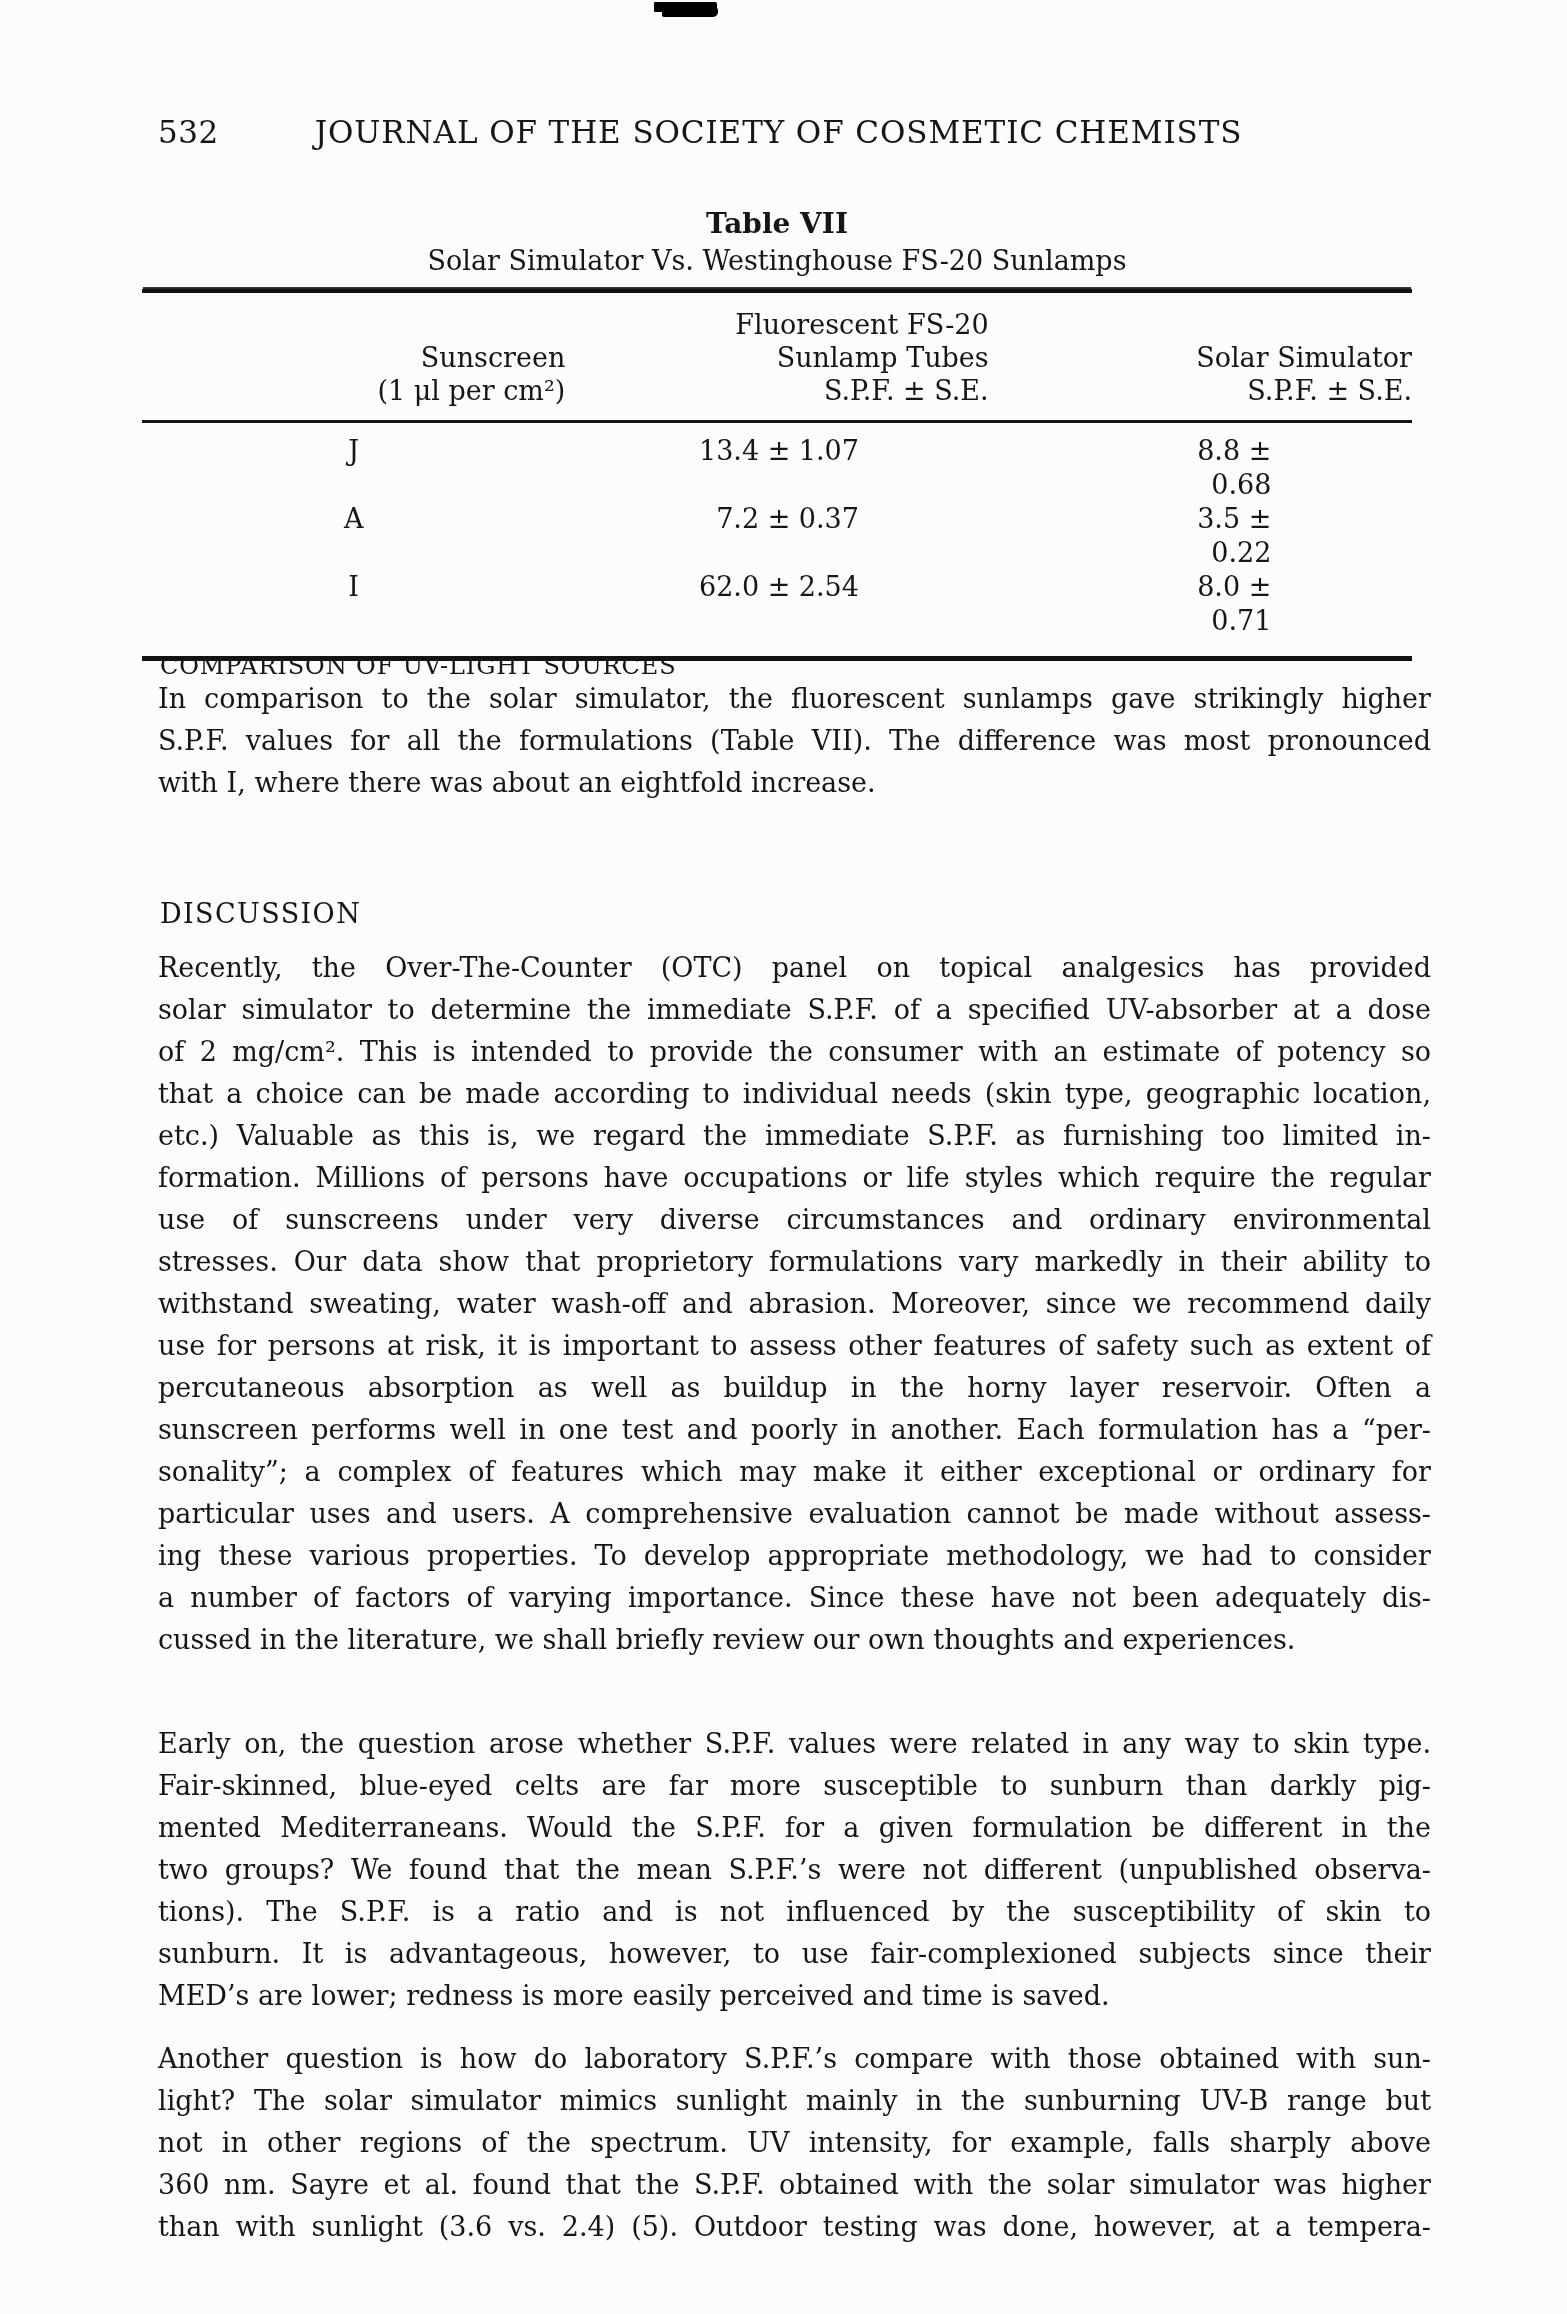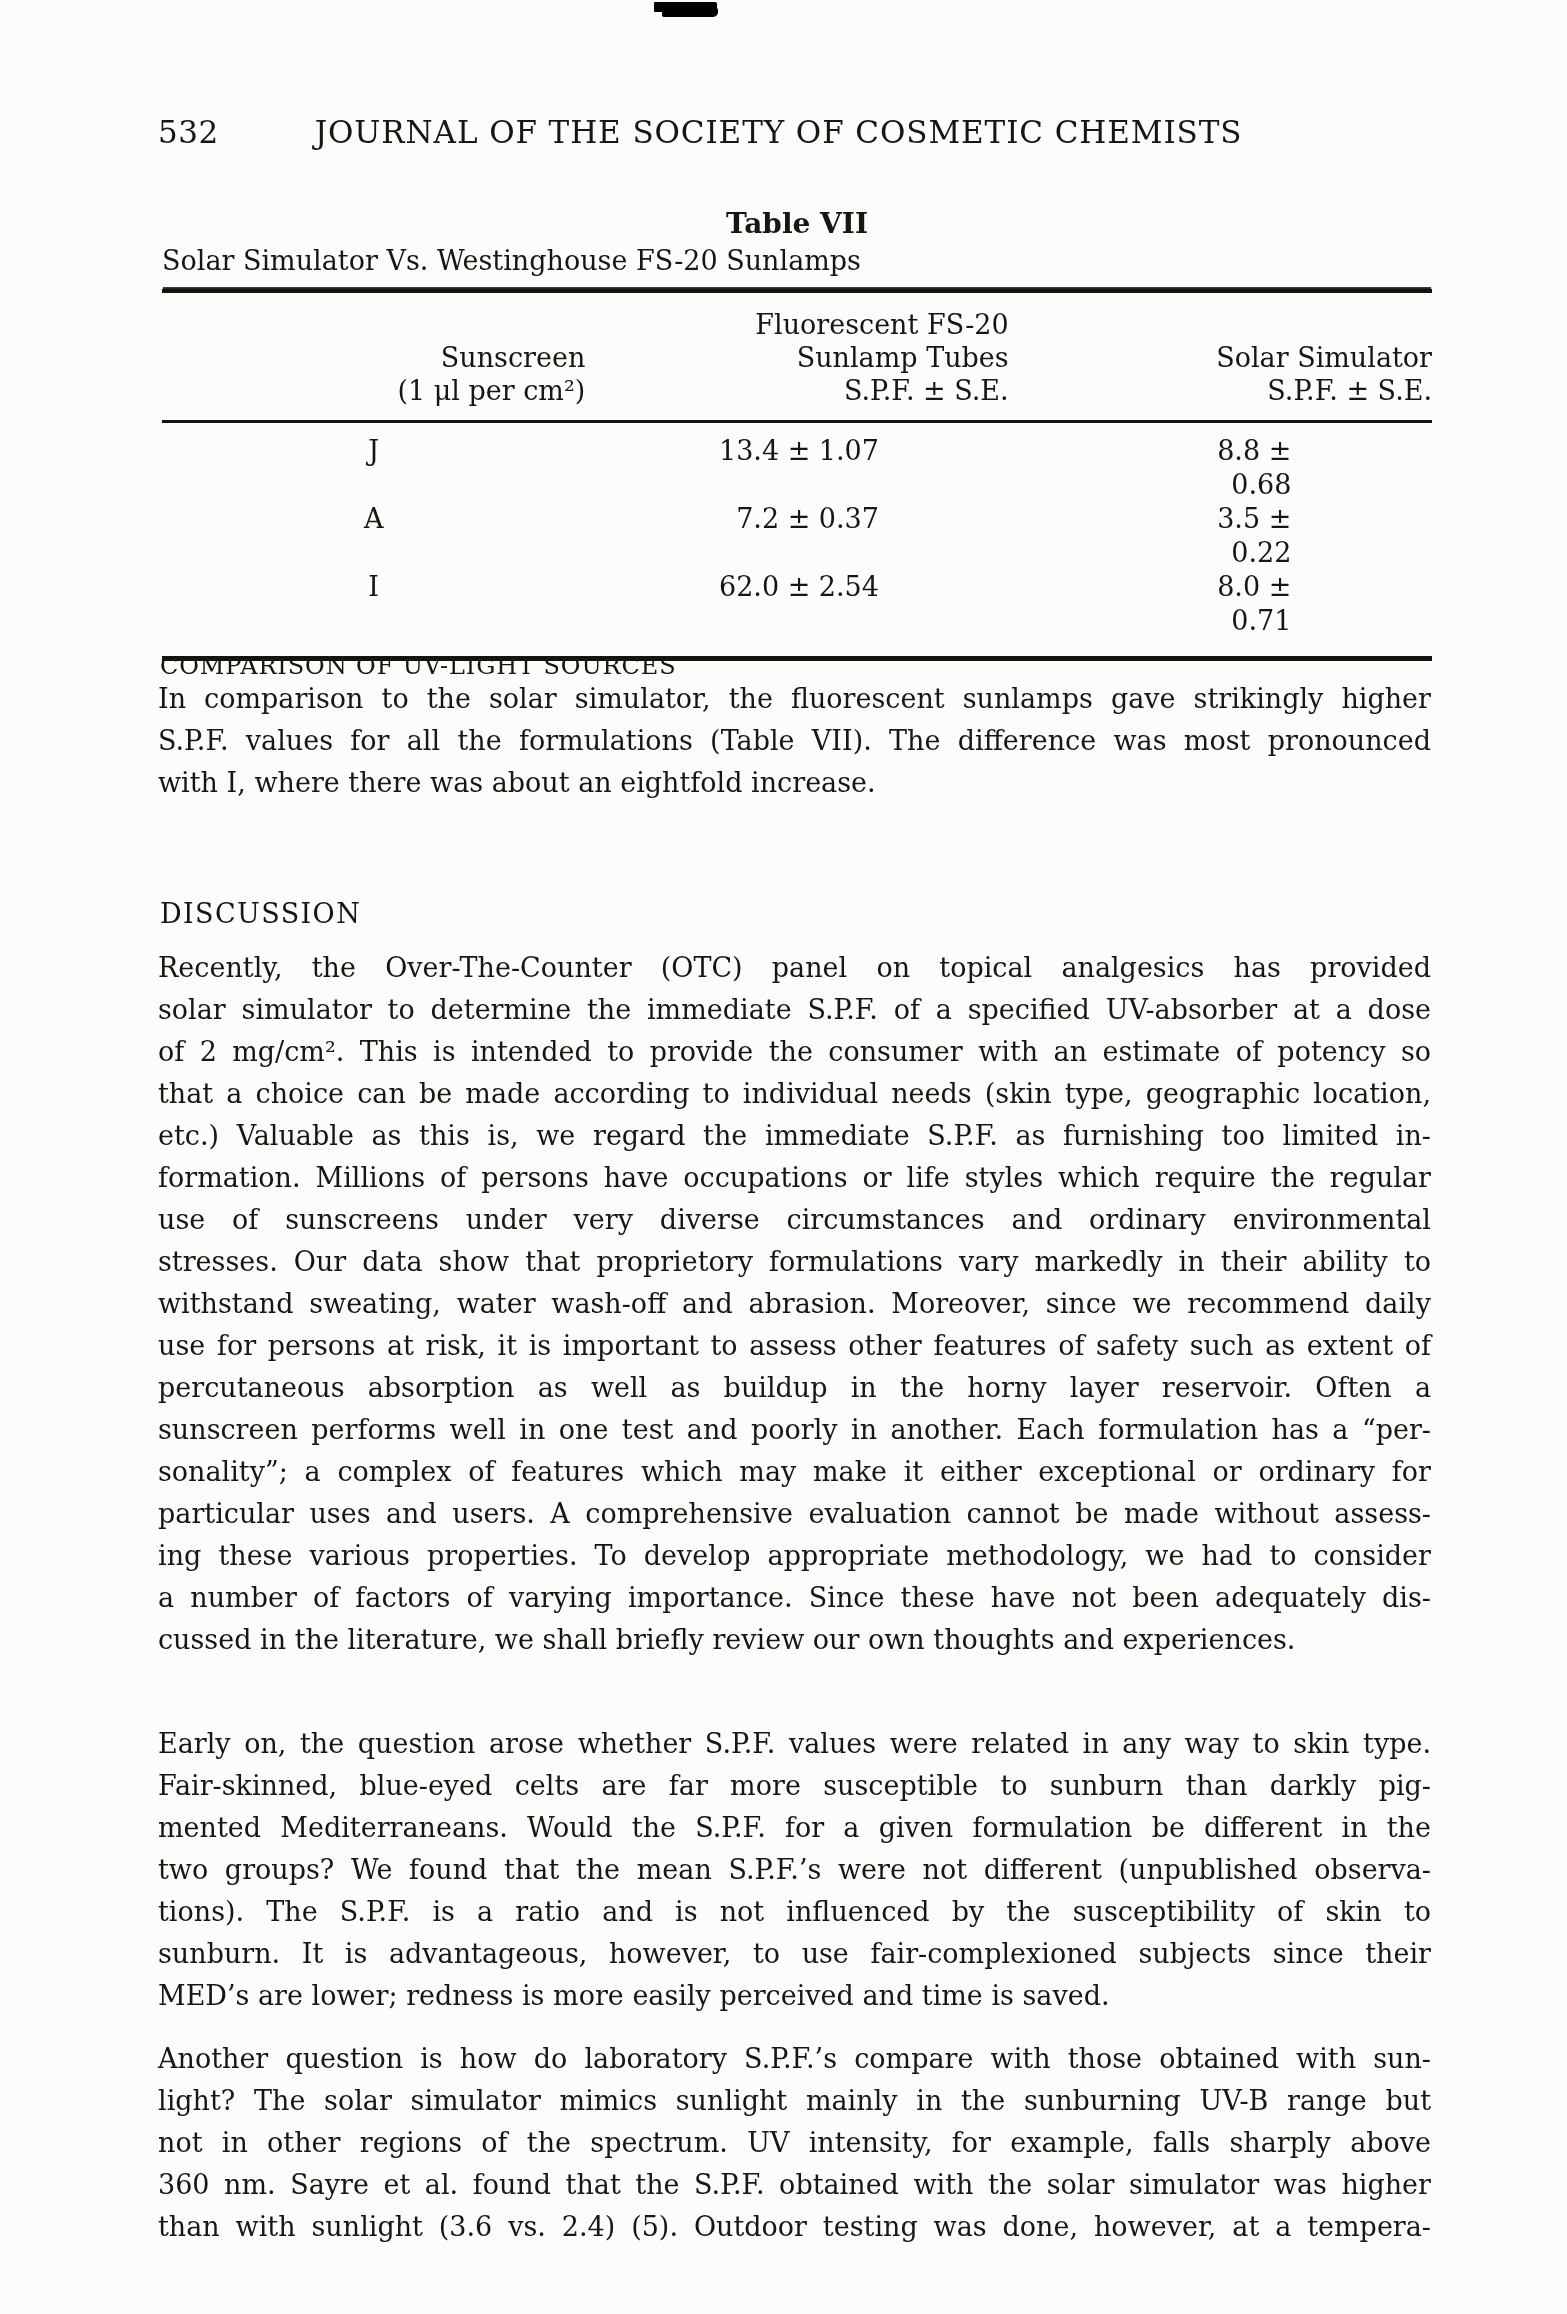--- a/index.html
+++ b/index.html
@@ -34,26 +34,26 @@
     width: 1277px;
     font-size: 31px;
     letter-spacing: 0.5px;
     white-space: nowrap;
   }
   .journal-title { margin-left: 96px; letter-spacing: 0.9px; }
 
   
   .tableblock {
     position: absolute;
-    left: 162px; top: 207px;
+    left: 142px; top: 207px;
     width: 1270px;
     font-size: 27px;
   }
   .ttitle   { text-align: center; font-weight: bold; font-size: 28px; line-height: 34px; }
-  .tsub     { font-size: 27px; line-height: 35px; margin-top: 1.9px; }
+  .tsub     { text-align: center; font-size: 27px; line-height: 35px; margin-top: 1.9px; }
   .rule     { background: #151210; }
   .rule-top { height: 3.7px; margin-top: 11.2px; box-shadow: 0 -2.8px 0 -0.9px #2a2622; }
   .rule-mid { height: 2.8px; }
   .rule-bot { height: 4.7px; }
   .thead {
     display: grid;
     grid-template-columns: 1fr 1fr 1fr;
     align-items: end;
     padding: 15px 0 13px 0;
     line-height: 33px;

